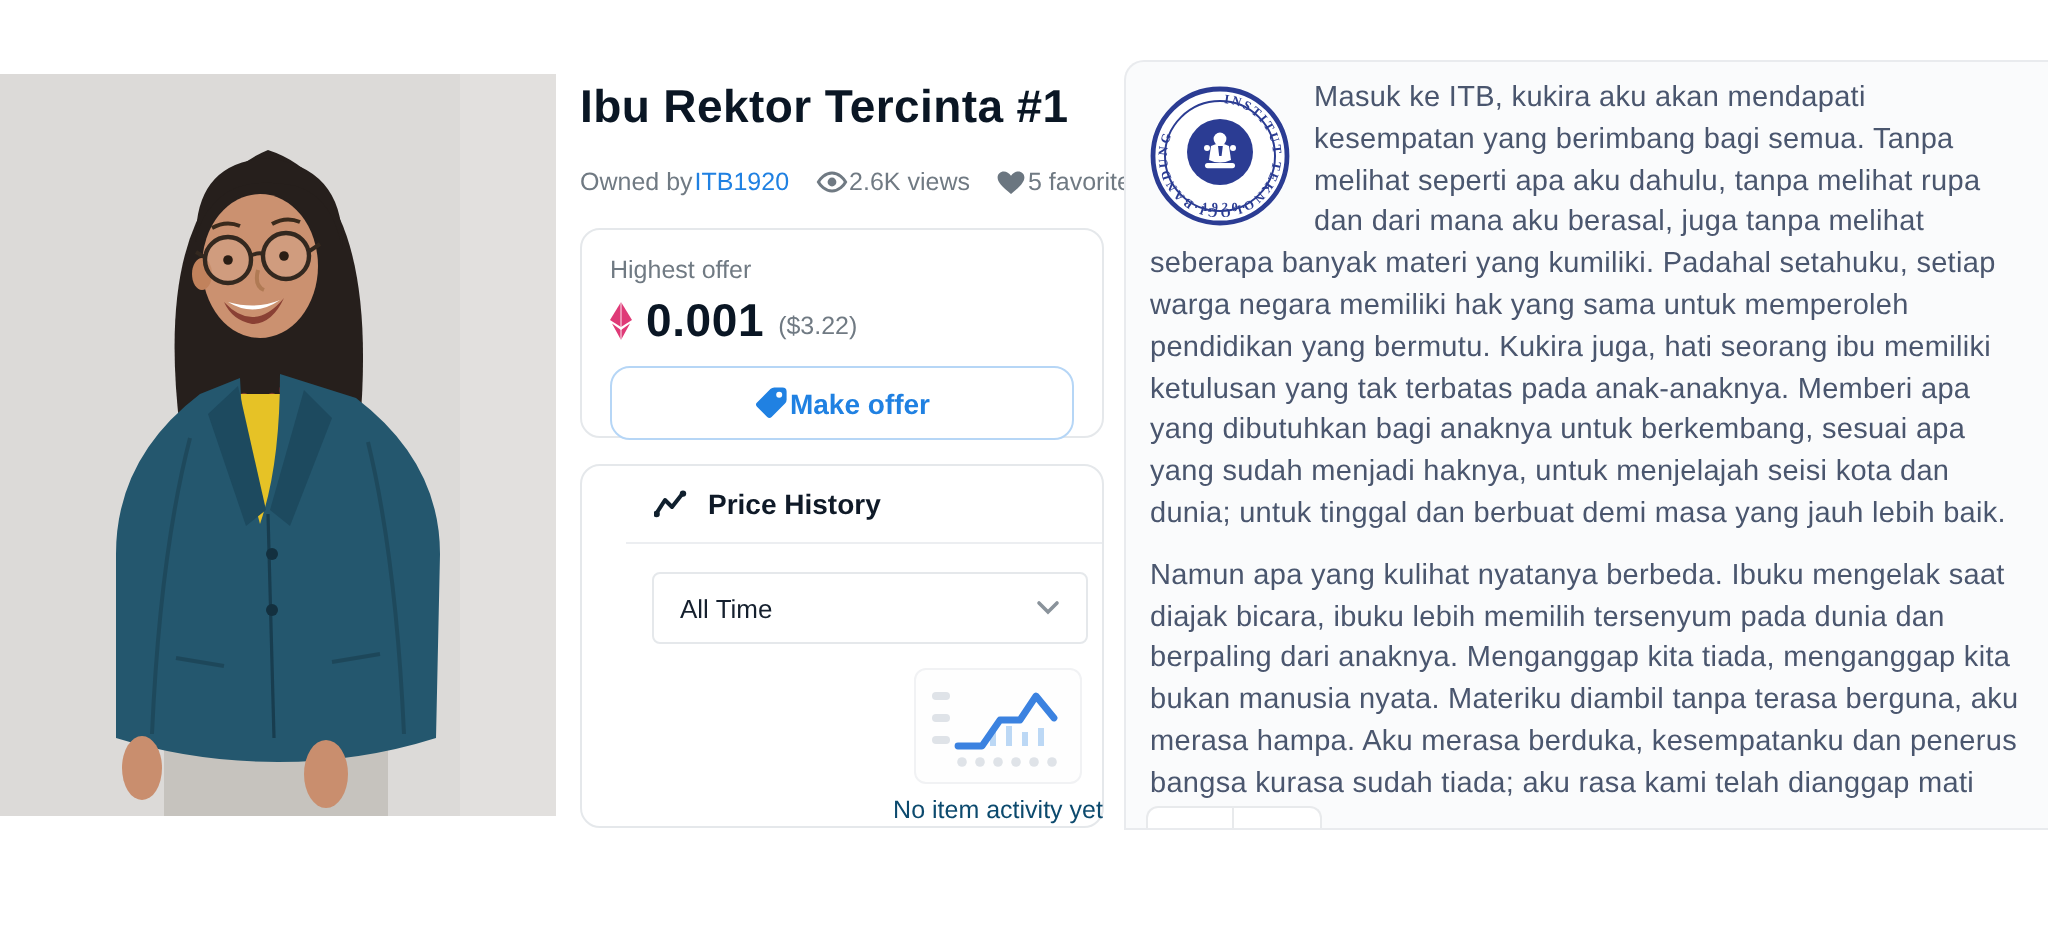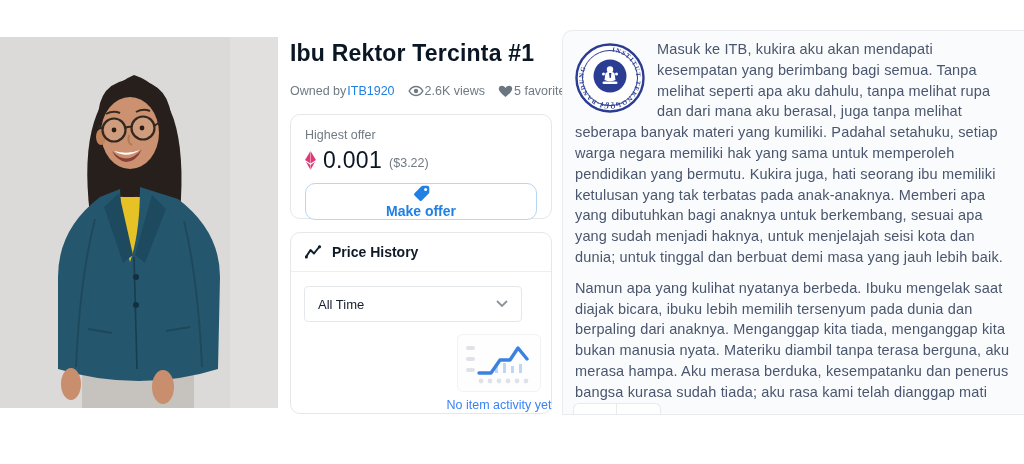--- a/index.html
+++ b/index.html
@@ -15,38 +15,38 @@
   .portrait{position:absolute;left:0;top:37px;width:278px;height:371px;background:var(--photobg);overflow:hidden;}
 
   
   .mid{position:absolute;left:290px;top:0;width:262px;}
   .title{position:absolute;left:0;top:40px;width:262px;font-size:23px;font-weight:700;color:var(--dark);letter-spacing:.2px;white-space:nowrap;}
   .meta{position:absolute;left:0;top:84px;display:flex;align-items:center;gap:13px;font-size:12.5px;color:var(--muted);white-space:nowrap;}
   .meta .grp{display:flex;align-items:center;gap:1px;}
   .meta a{color:var(--link);text-decoration:none;cursor:pointer;}
   .cursor-mark{position:absolute;left:245px;top:-4px;width:6px;height:9px;}
 
-  .card{position:absolute;left:0;background:#fff;border:1px solid var(--border);border-radius:10px;}
+  .card{position:absolute;left:0;background:#fff;border:1px solid var(--border);border-radius:10px;padding-left:22px;}
   .offer-card{top:114px;width:262px;height:105px;padding:13px 14px 12px;}
   .offer-label{font-size:12.5px;color:var(--muted);}
   .offer-row{display:flex;align-items:center;gap:7px;margin-top:5px;}
-  .offer-amt{font-size:23px;font-weight:400;color:var(--dark);letter-spacing:.3px;}
+  .offer-amt{font-size:23px;font-weight:700;color:var(--dark);letter-spacing:.3px;}
   .offer-usd{font-size:12.5px;color:var(--muted);margin-top:4px;}
   .make-offer{margin-top:9px;width:100%;height:37px;border:1.5px solid #b6d6f6;background:#fff;border-radius:10px;
     display:flex;align-items:center;justify-content:center;gap:1px;cursor:pointer;
-    font-size:14px;font-weight:700;color:var(--link);font-family:inherit;flex-direction:column;}
+    font-size:14px;font-weight:700;color:var(--link);font-family:inherit;}
 
   .ph-card{top:232px;width:262px;height:182px;}
   .ph-head{display:flex;align-items:center;gap:9px;padding:11px 14px;font-size:14px;font-weight:700;color:#0f1a28;border-bottom:1px solid #eceef1;}
   .ph-body{position:relative;height:142px;}
   .range-select{position:absolute;left:13px;top:14px;width:218px;height:36px;border:1px solid var(--border);border-radius:4px;background:#fff;
     display:flex;align-items:center;justify-content:space-between;padding:0 13px;font-size:13px;color:#15202e;cursor:pointer;}
   .empty-wrap{position:absolute;right:-3px;top:62px;width:110px;text-align:center;}
   .empty-img{width:84px;height:58px;margin:0 auto;border:1px solid #f1f2f4;border-radius:6px;background:#fefefe;display:flex;align-items:center;justify-content:center;}
-  .empty-text{margin-top:6px;font-size:12.5px;color:#3b82f6;white-space:nowrap;}
+  .empty-text{margin-top:6px;font-size:12.5px;color:#0c4a6e;white-space:nowrap;}
 
   
   .desc{position:absolute;left:562px;top:30px;width:462px;height:385px;background:var(--panelbg);
     border:1px solid #e9ebee;border-right:none;border-radius:10px 0 0 0;padding:8px 8px 0 12px;overflow:hidden;}
   .desc-text{font-size:14.5px;line-height:20.8px;color:var(--body);letter-spacing:.15px;text-align:left;}
   .desc-text p + p{margin-top:10px;}
   .logo{float:left;width:70px;height:70px;margin:4px 12px 8px 0;}
   .stub-tabs{position:absolute;left:10px;bottom:0;display:flex;}
   .stub-tab{width:44px;height:11px;border:1px solid #e8eaec;border-bottom:none;background:#fff;}
   .stub-tab:first-child{border-radius:6px 0 0 0;}

